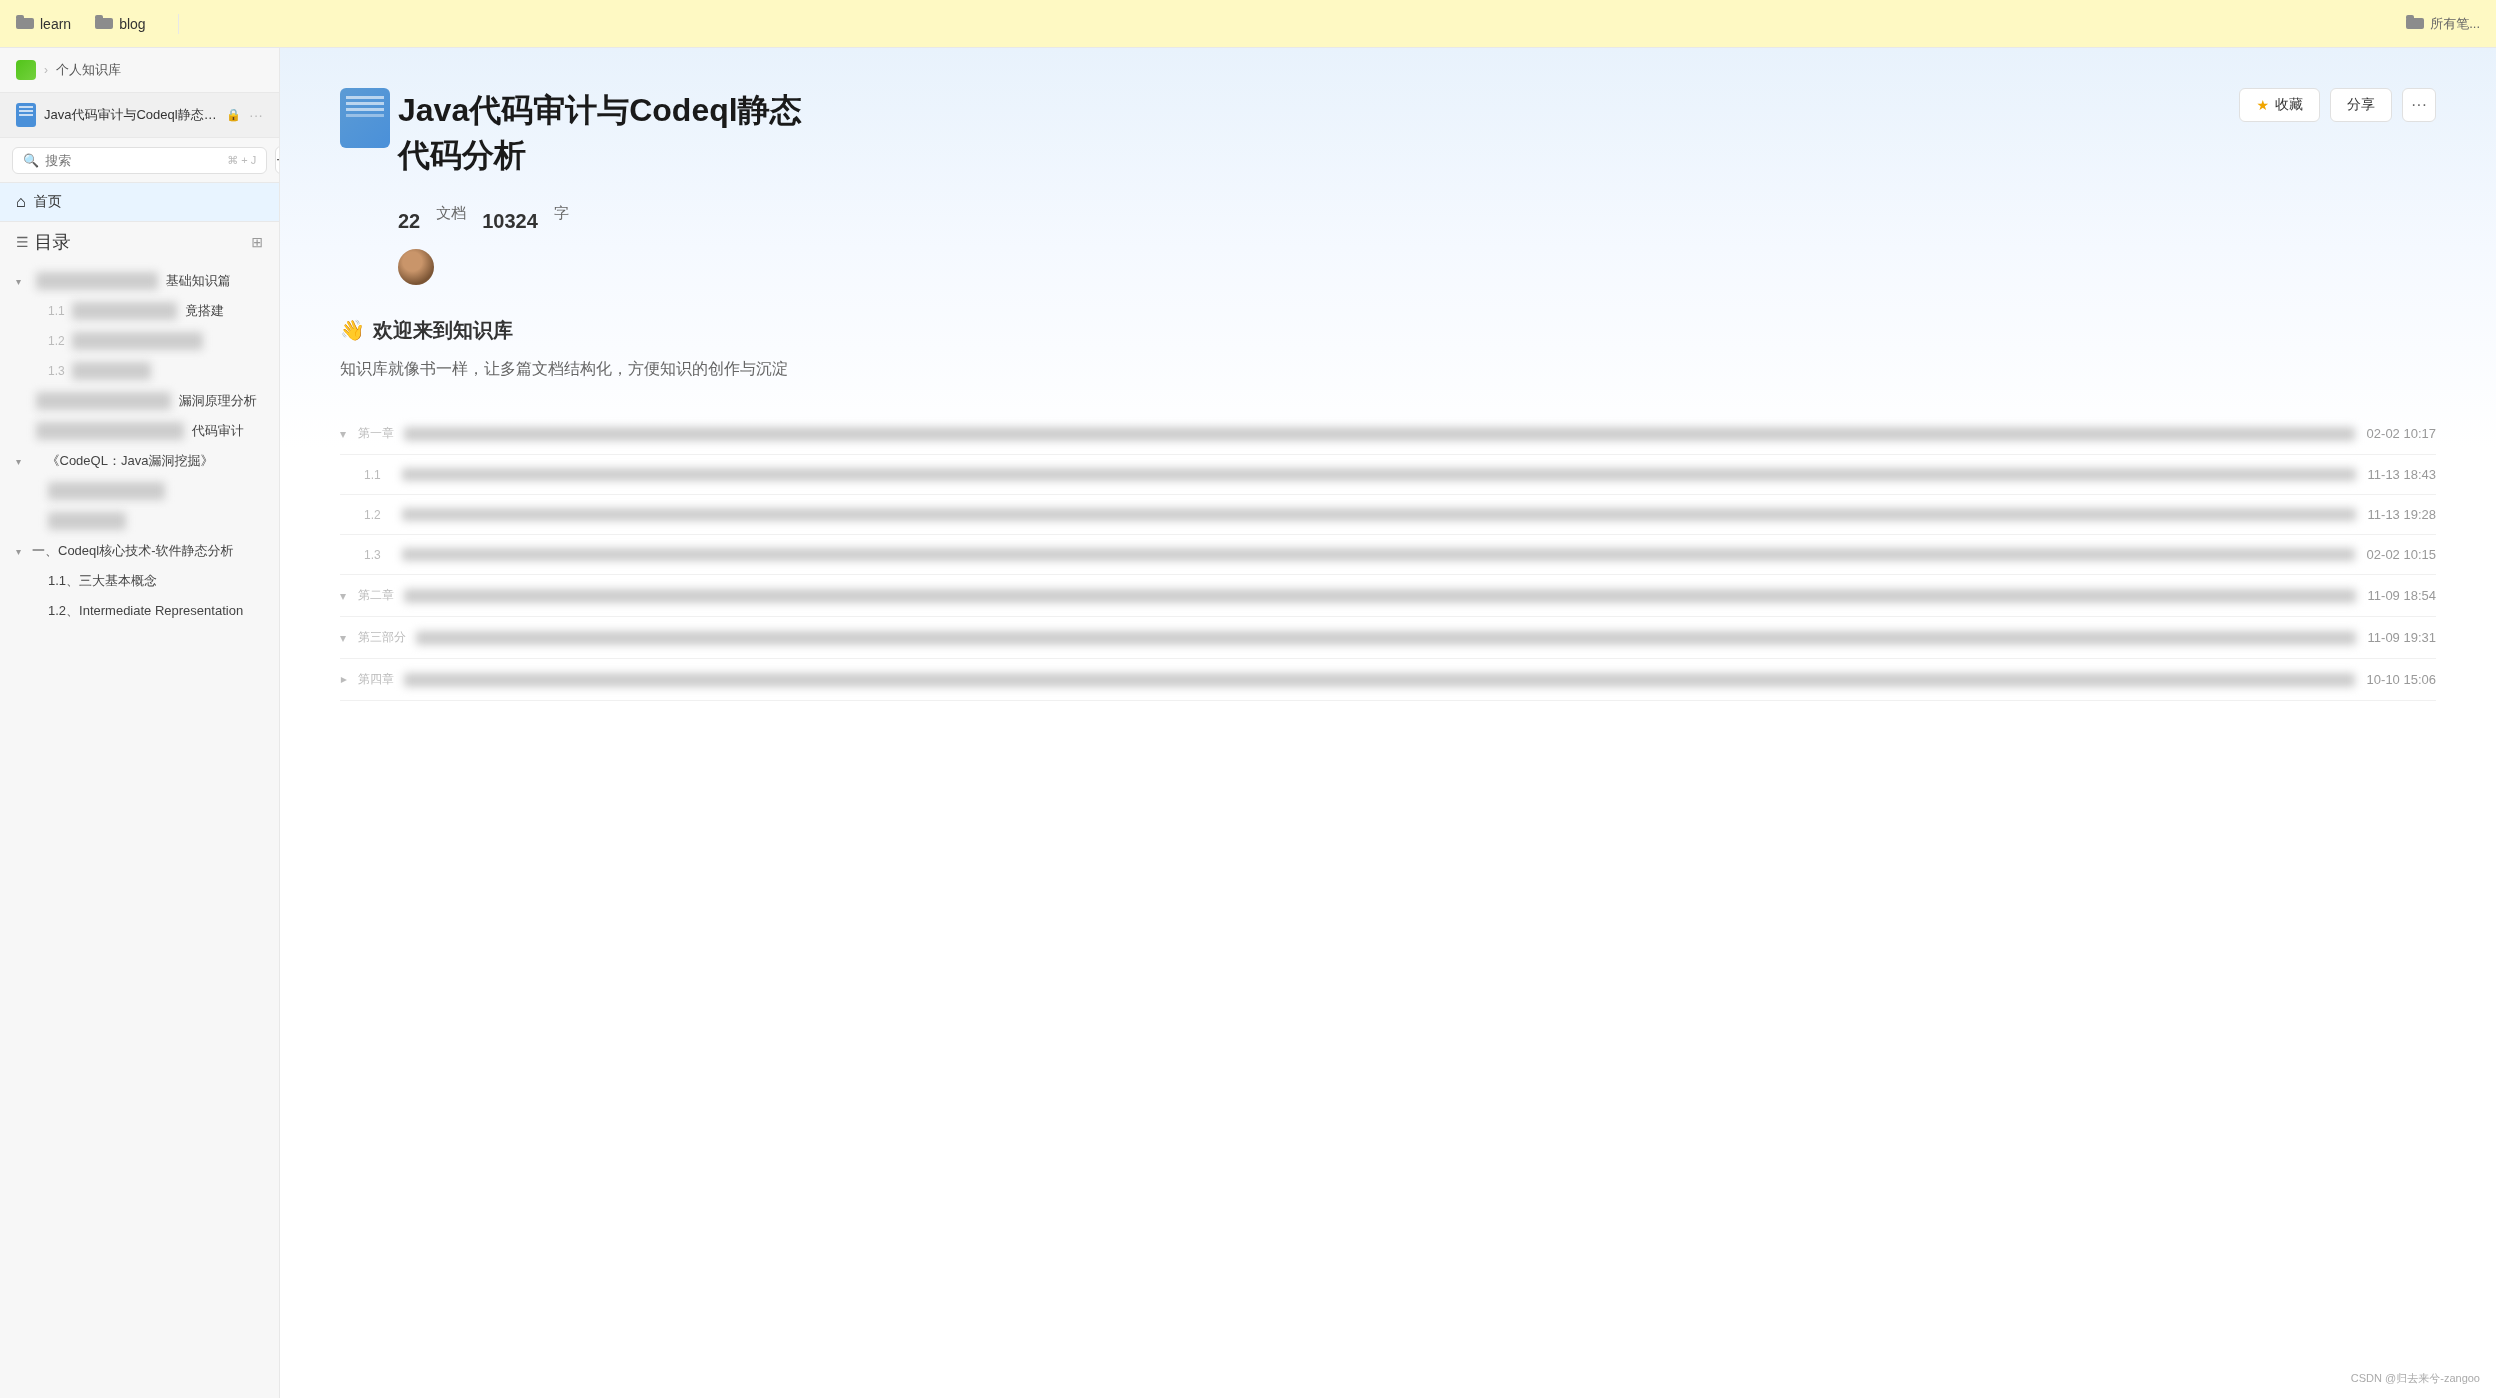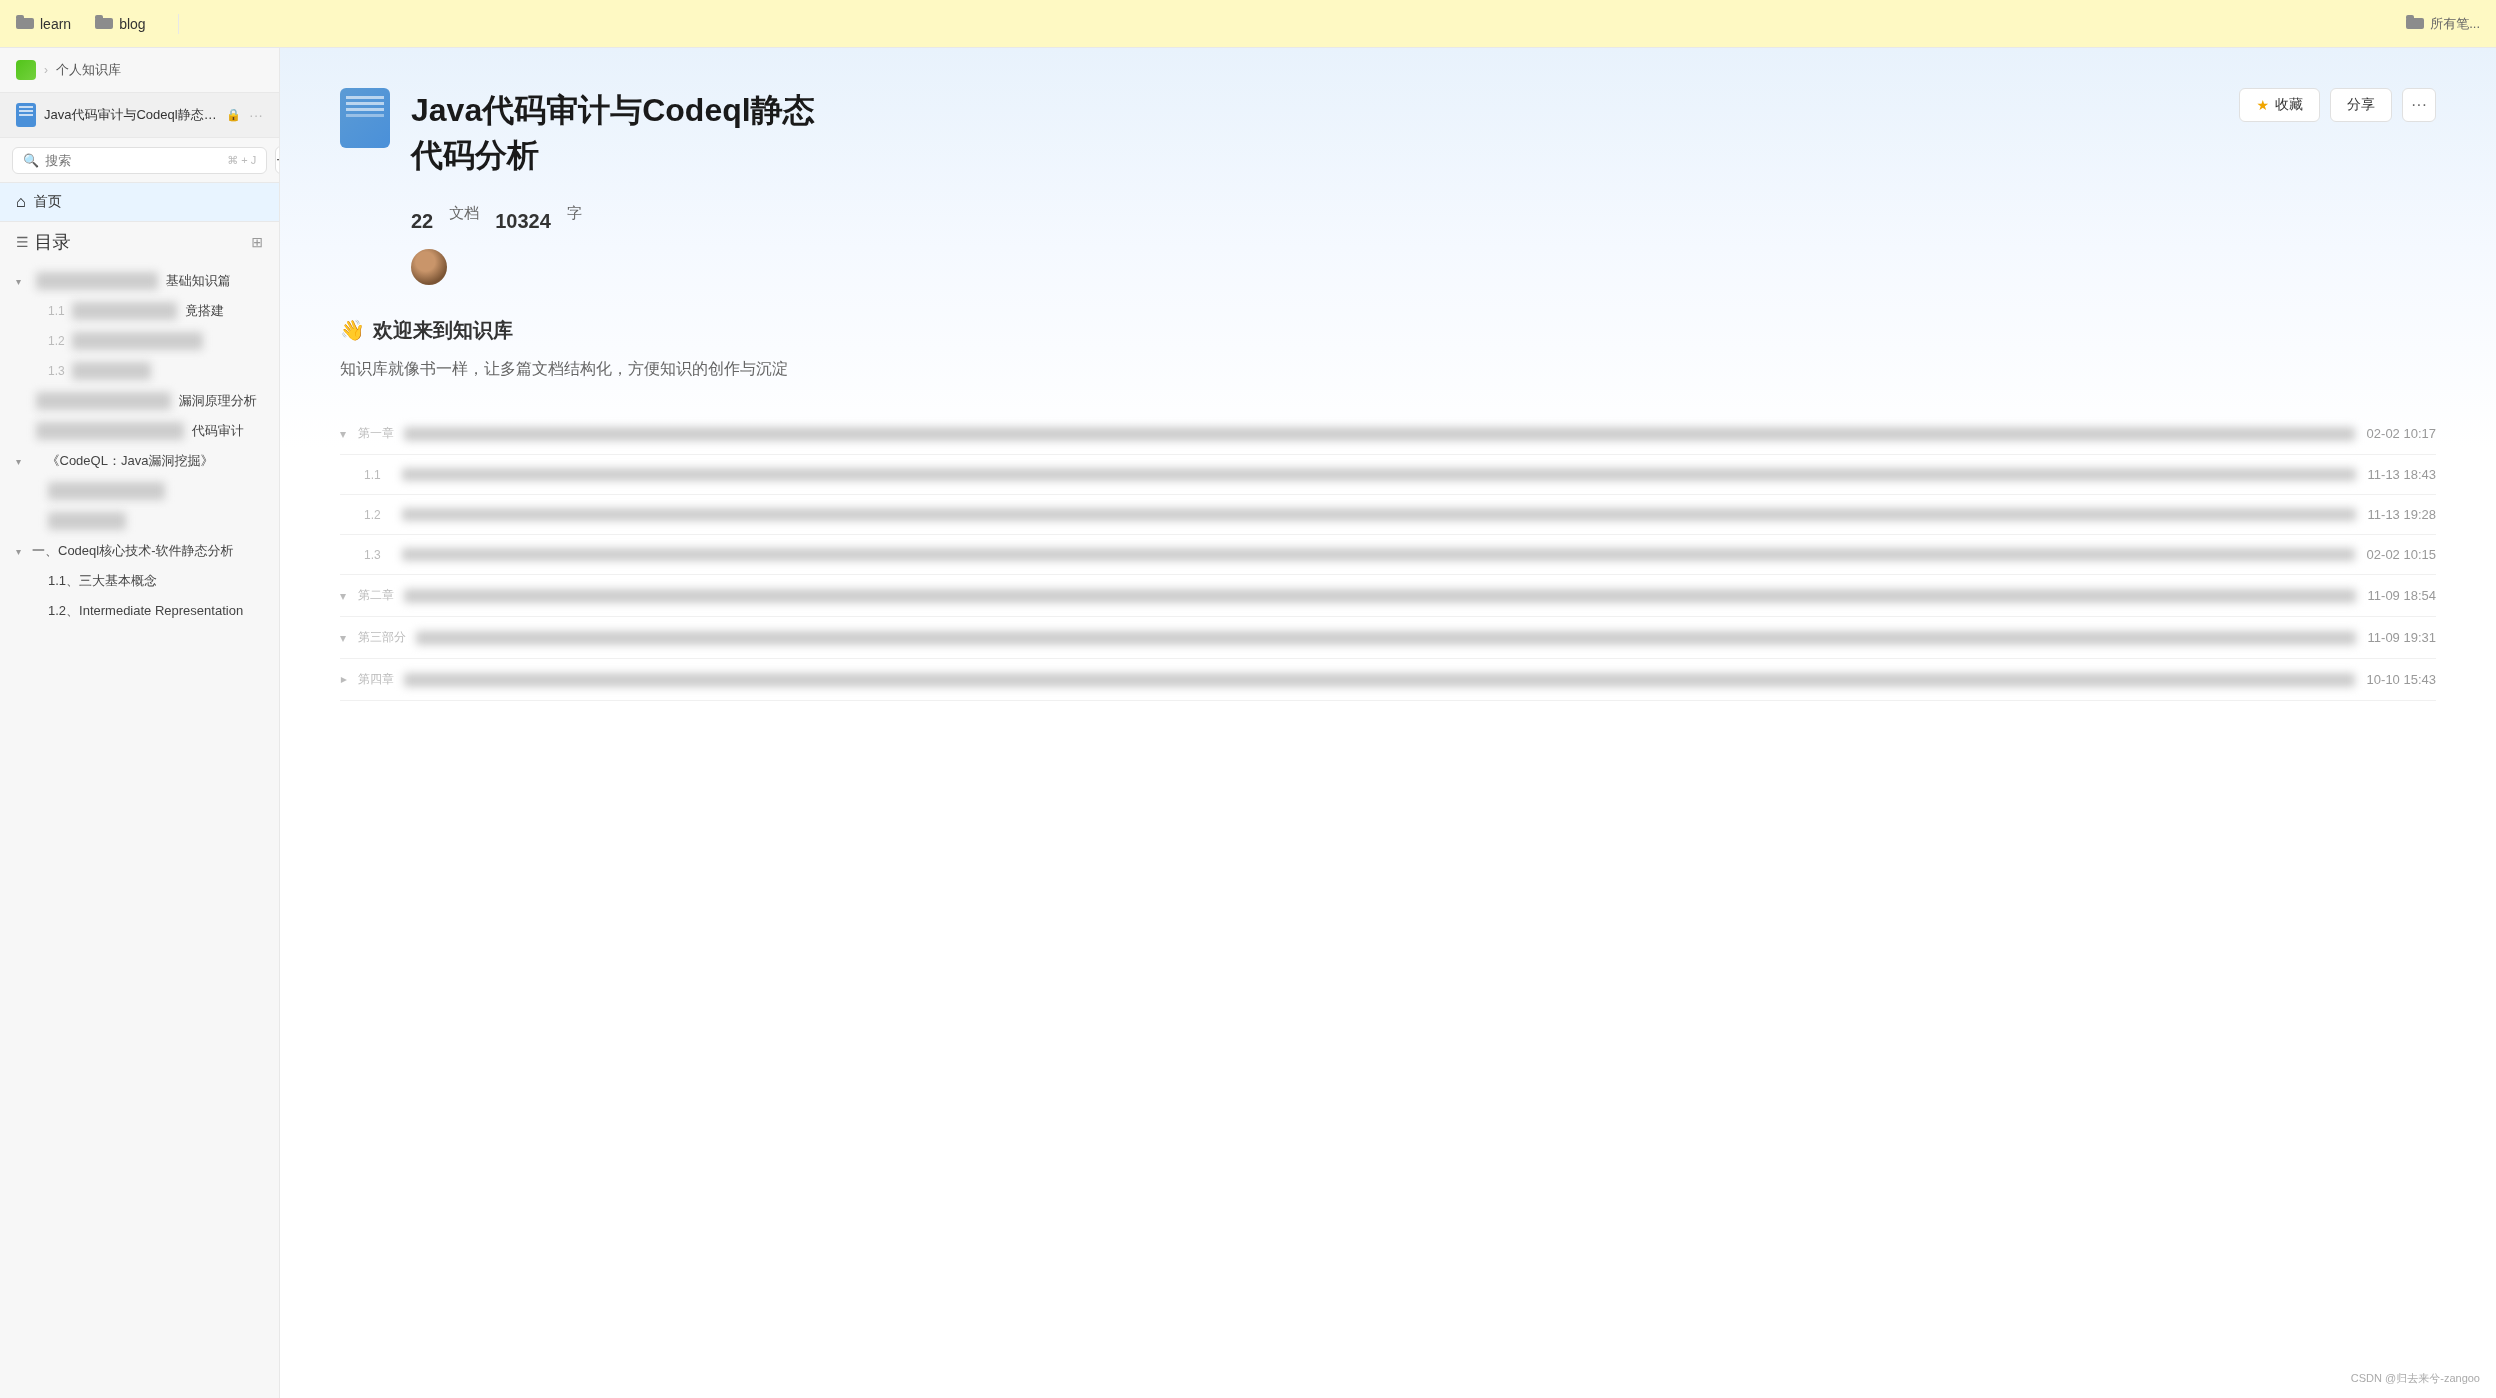--- a/index.html
+++ b/index.html
@@ -573,21 +573,21 @@
         <span class="item-suffix">1.2、Intermediate Representation</span>
       </div>
 
     </div>
   </div>
 
   <div class="content-area">
     <div class="content-main">
 
       <div style="display:flex; align-items:flex-start; justify-content:space-between; margin-bottom:20px;">
-        <div style="display:flex; gap:21px; align-items:flex-start;">
+        <div style="display:flex; gap:8px; align-items:flex-start;">
           <div class="doc-main-icon"></div>
           <div class="doc-title-area">
             <div class="doc-main-title">
               <span>Java代码审计与Codeql静态</span><br>
               <span>代码分析</span>
             </div>
             <div class="doc-stats">
               <span class="stat-num">22</span>
               <span>文档</span>
               <span class="stat-num">10324</span>
@@ -672,21 +672,21 @@
           </div>
           <span class="item-date">11-09 19:31</span>
         </div>
 
         <div class="doc-list-item">
           <span class="expand-chevron" style="transform:rotate(-90deg);display:inline-block;">▾</span>
           <div class="item-content">
             <span class="item-index">第四章</span>
             <span class="blurred-text" style="flex:1;height:14px;display:inline-block;background:#ccc;">CodeQL Java漏洞挖掘内容</span>
           </div>
-          <span class="item-date">10-10 15:43</span>
+          <span class="item-date">10-10 15:06</span>
         </div>
 
 
       </div>
 
     </div>
   </div>
 
 </div>
 

